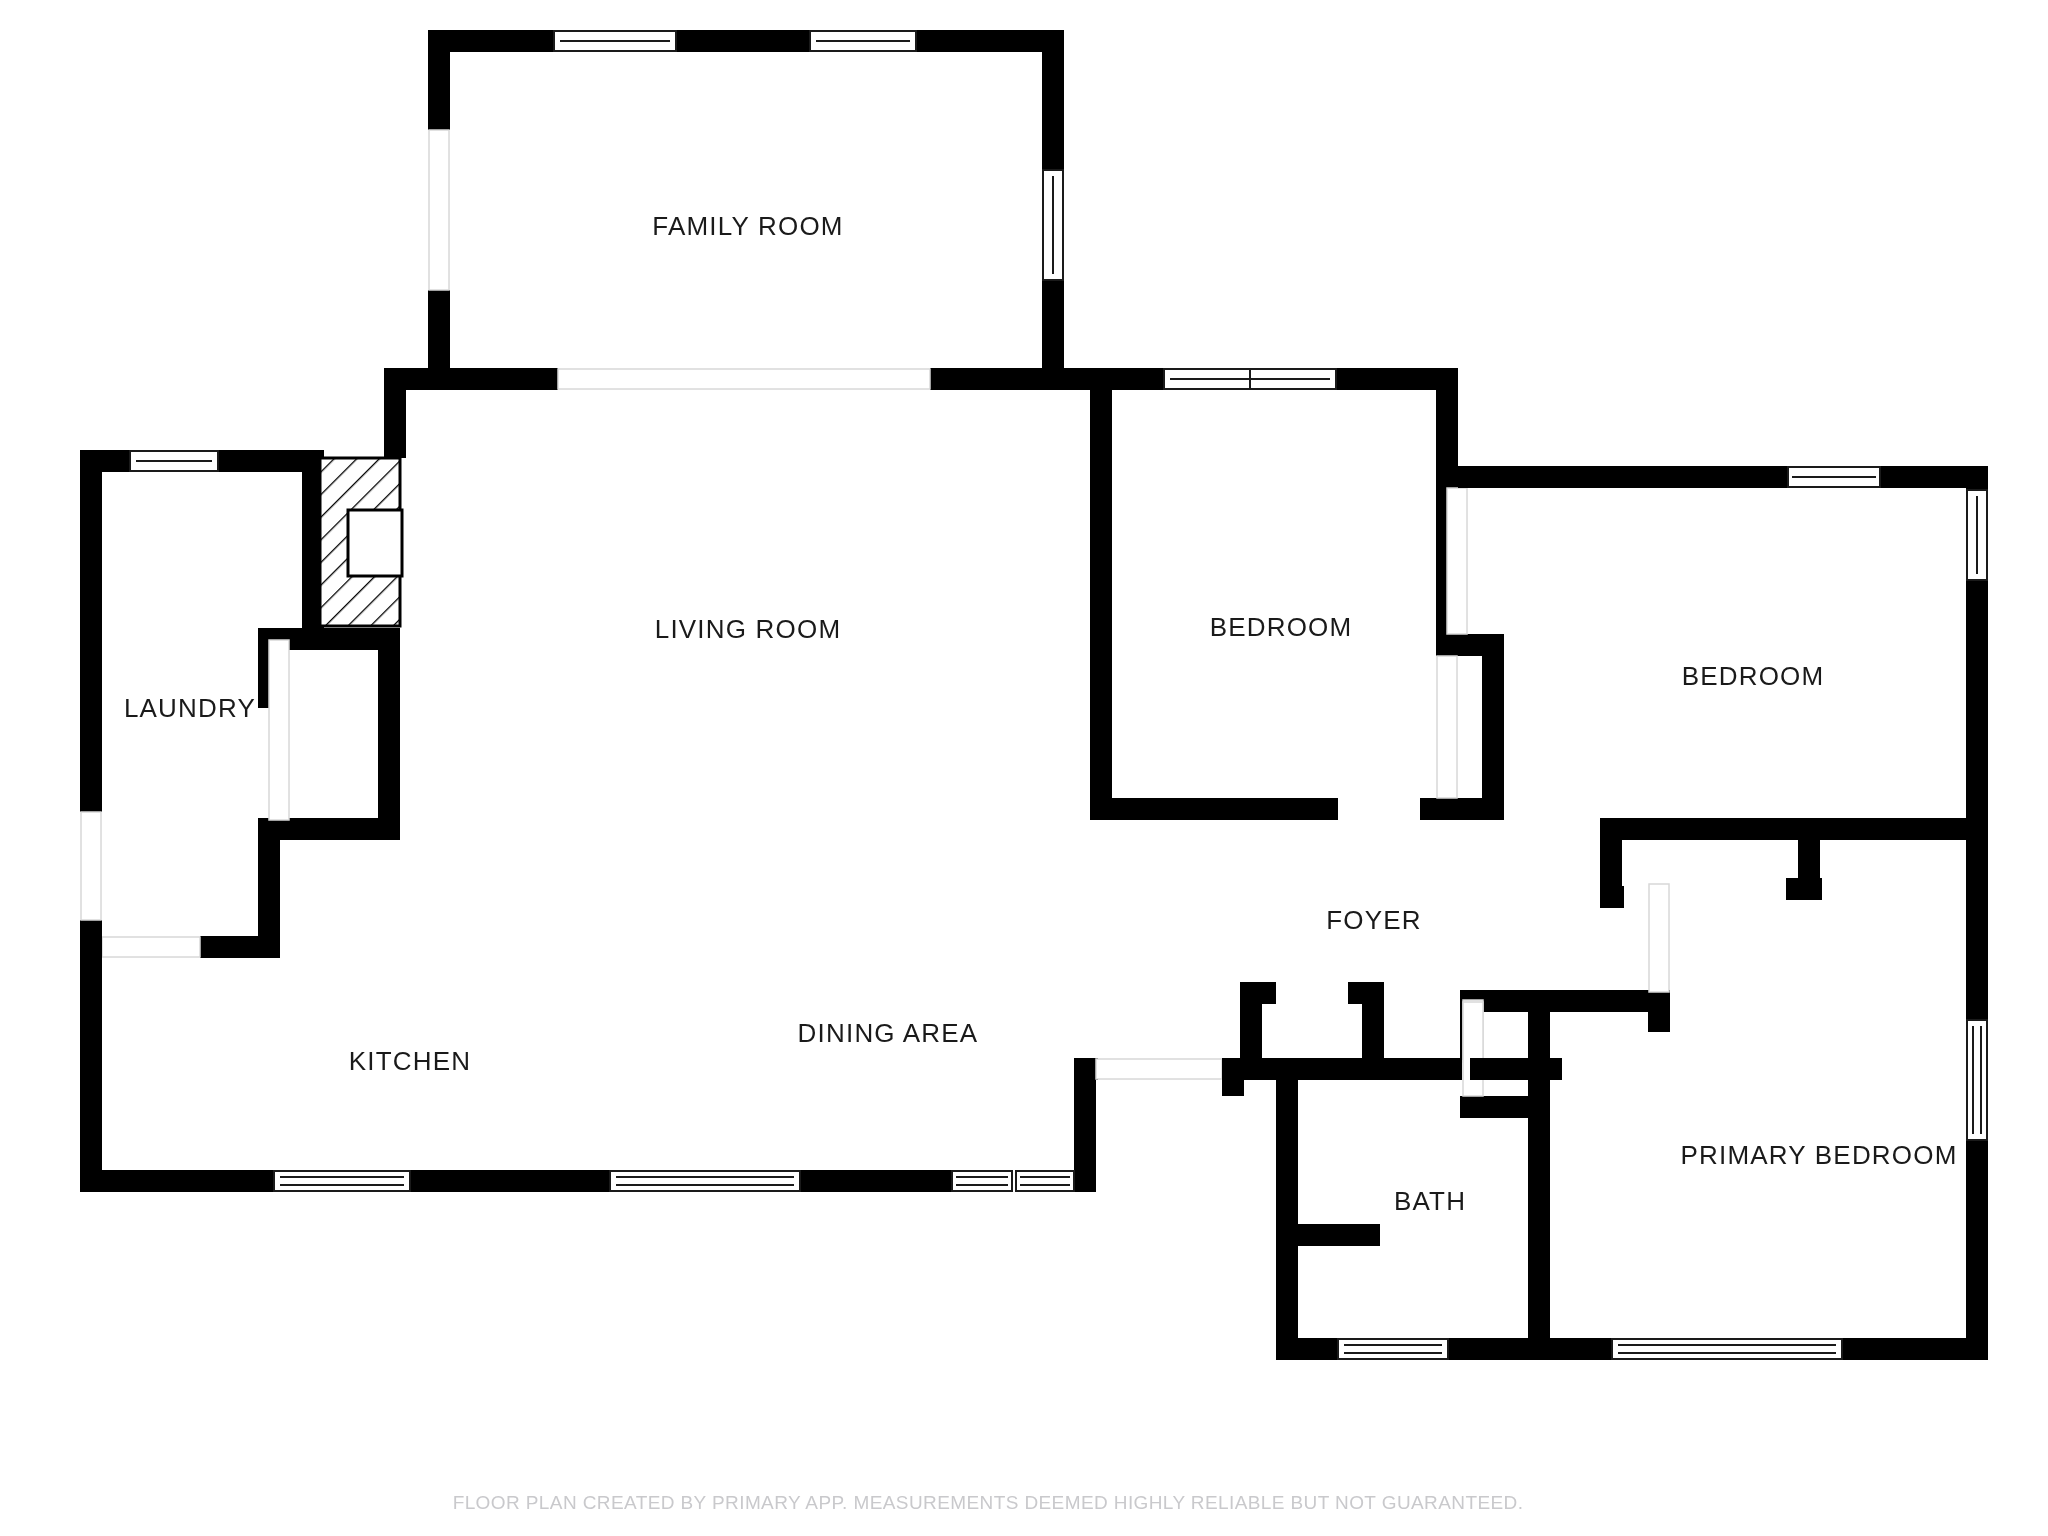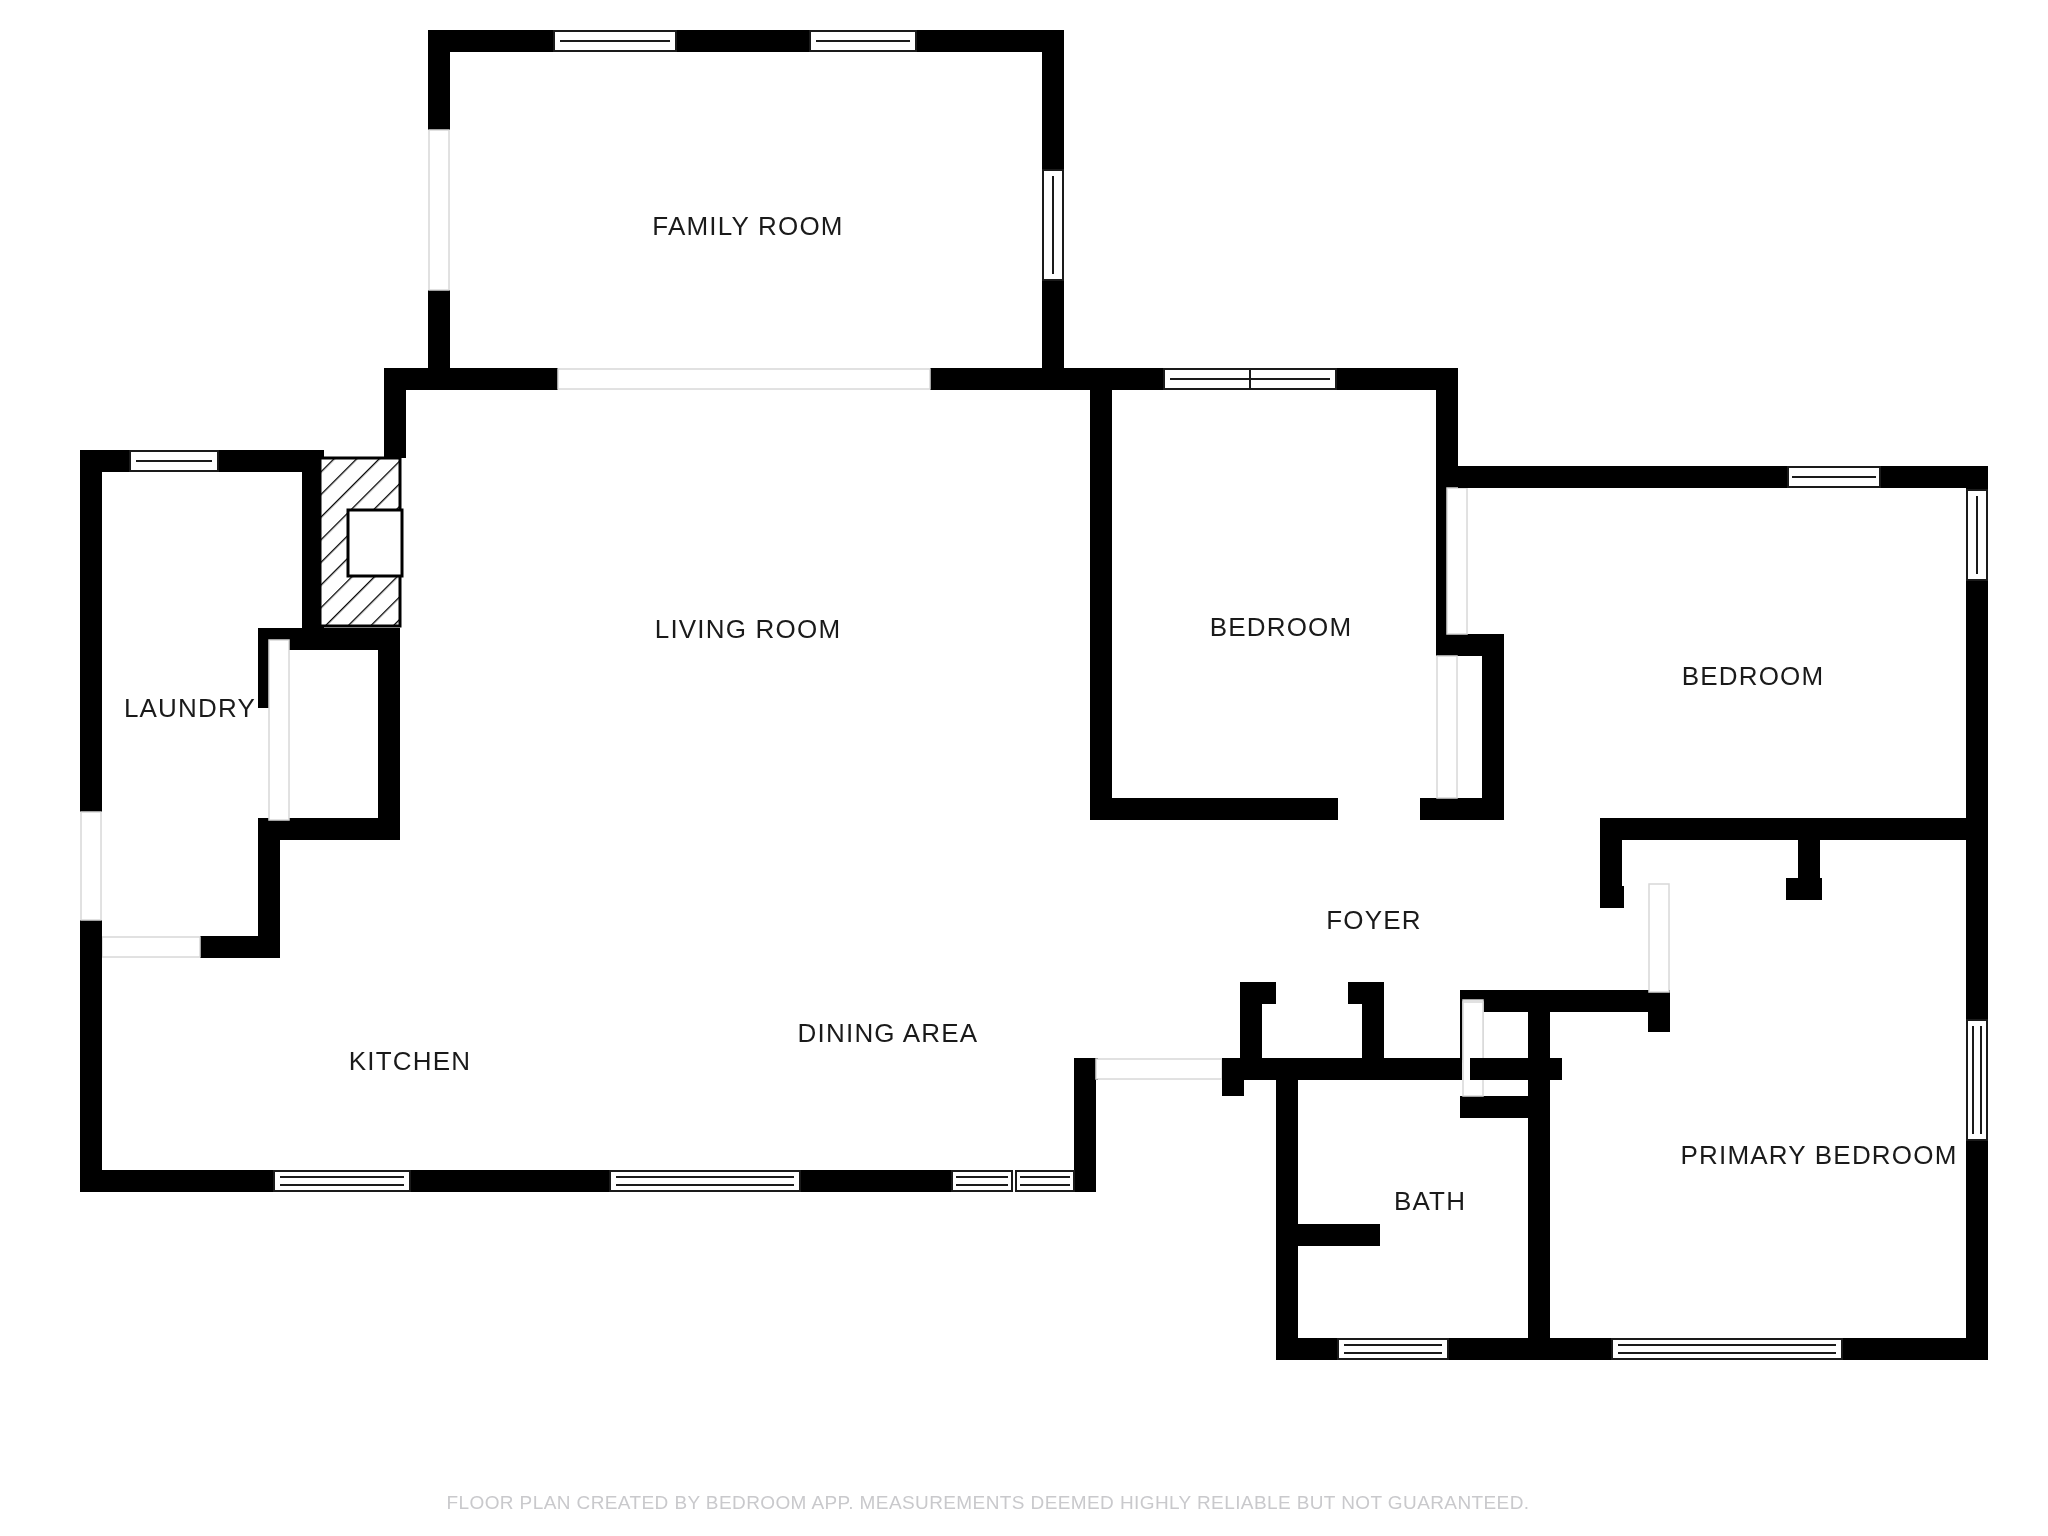--- a/index.html
+++ b/index.html
@@ -318,15 +318,15 @@
     <text class="room-label" x="410" y="1063">KITCHEN</text>
     <text class="room-label" x="888" y="1035">DINING AREA</text>
     <text class="room-label" x="1281" y="629">BEDROOM</text>
     <text class="room-label" x="1753" y="678">BEDROOM</text>
     <text class="room-label" x="1374" y="922">FOYER</text>
     <text class="room-label" x="1430" y="1203">BATH</text>
     <text class="room-label" x="1819" y="1157">PRIMARY BEDROOM</text>
 
   </svg>
 
-  <div class="footer-note">FLOOR PLAN CREATED BY BEDROOM APP. MEASUREMENTS DEEMED HIGHLY RELIABLE BUT NOT GUARANTEED.</div>
+  <div class="footer-note">FLOOR PLAN CREATED BY PRIMARY APP. MEASUREMENTS DEEMED HIGHLY RELIABLE BUT NOT GUARANTEED.</div>
 
 </div>
 
 </body></html>

